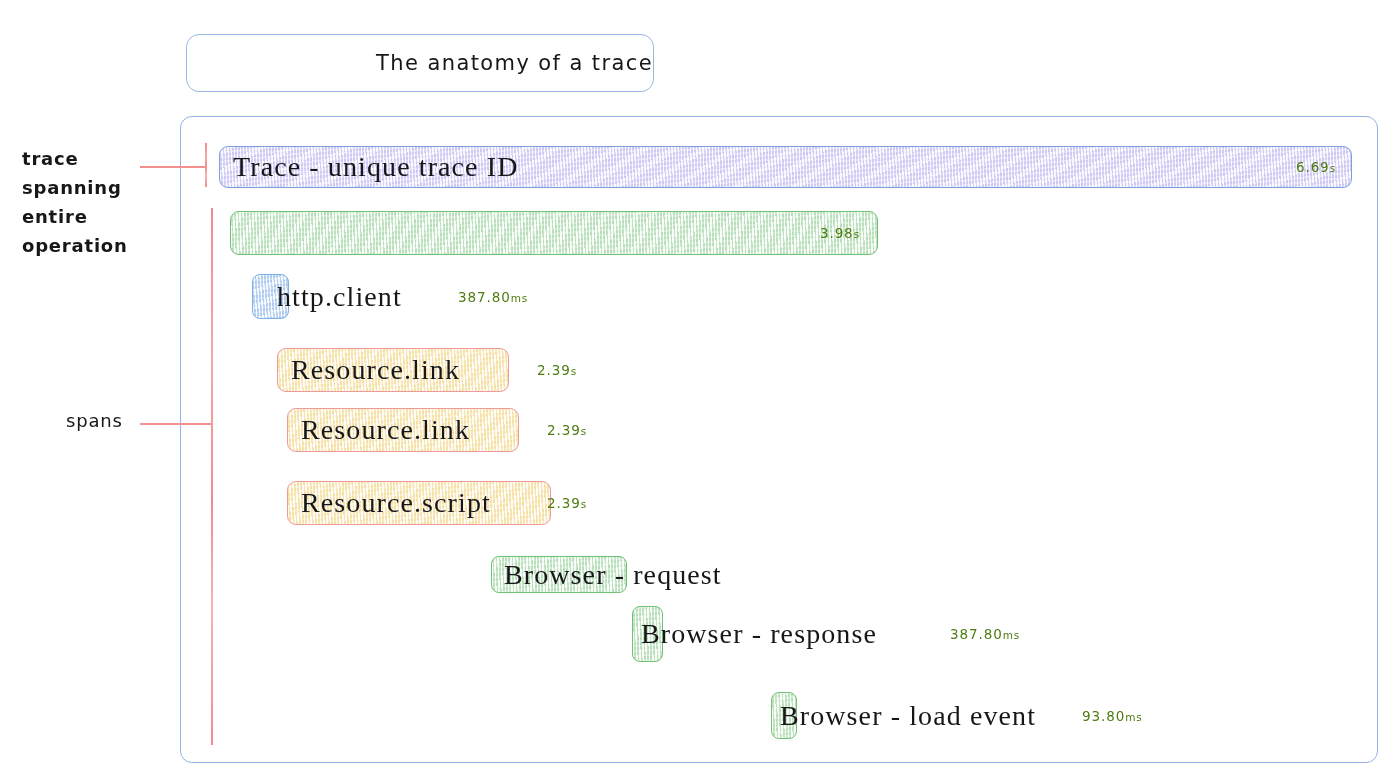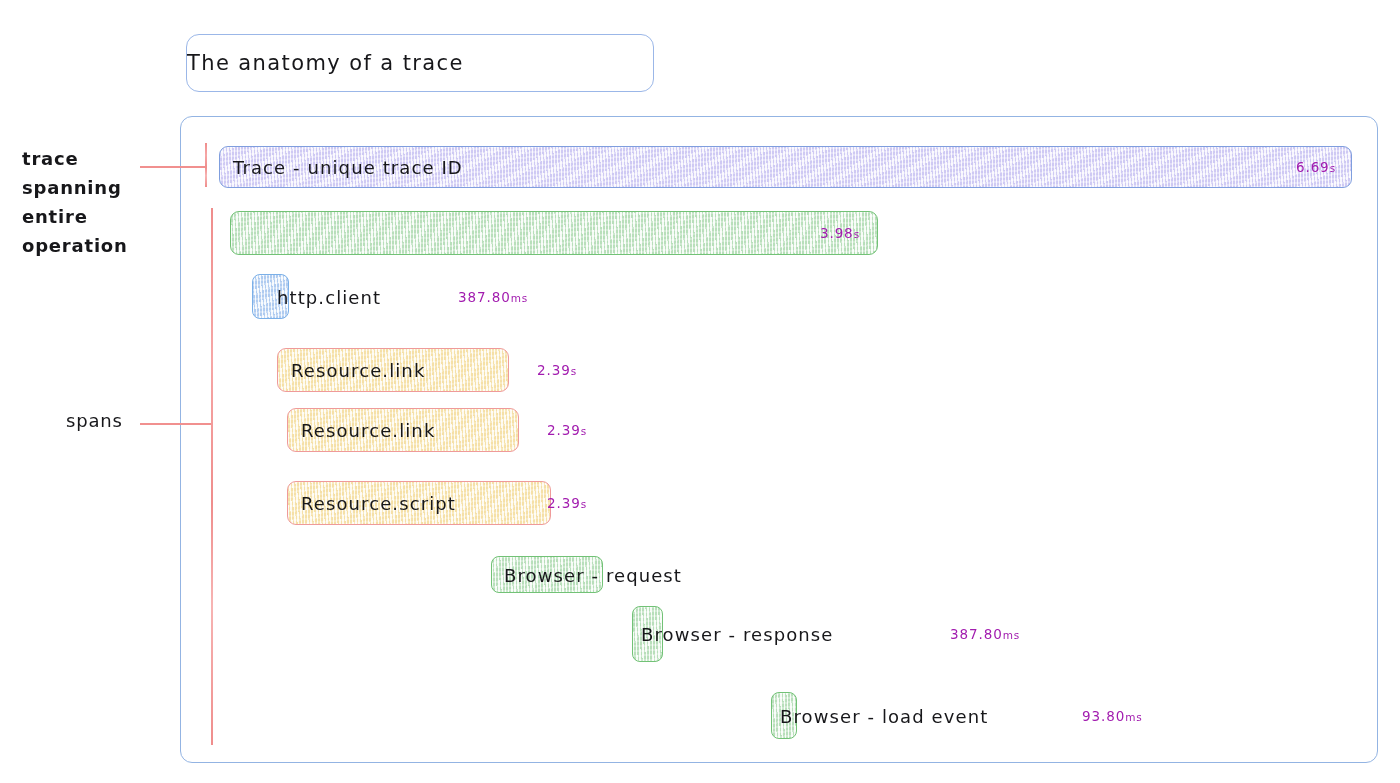--- a/index.html
+++ b/index.html
@@ -37,21 +37,21 @@
     border: 1.6px solid #9bb7e8;
     border-radius: 13px;
     background: #ffffff;
     box-sizing: border-box;
   }
   #title-text {
     position: absolute;
     left: 0; right: 0;
     top: 50%;
     transform: translateY(-50%);
-    text-align: left;
+    text-align: right;
     font-size: 21px;
     letter-spacing: 1.4px;
   }
 
   
   #trace-container {
     left: 180px;
     top: 116px;
     width: 1198px;
     height: 647px;
@@ -99,34 +99,35 @@
     background-image:
       repeating-linear-gradient(87deg, rgba(255,255,255,0.72) 0 1.5px, rgba(228,182,60,0.22) 1.5px 3.2px),
       repeating-linear-gradient(174deg, rgba(255,255,255,0.30) 0 2px, rgba(225,175,55,0.10) 2px 4.7px);
     border: 1.5px solid #ef9a9a;
   }
 
   .bar-label {
     position: absolute;
     top: 50%;
     transform: translateY(-50%);
-    font-size: 18px;
+    font-size: 28px;
     letter-spacing: 1.1px;
     z-index: 3;
     pointer-events: none;
+    font-family: Liberation Serif, serif;
   }
   .bar-label.inside { left: 14px; }
 
   .dur {
     position: absolute;
     top: 50%;
     transform: translateY(-50%);
     font-size: 13.5px;
     letter-spacing: 0.9px;
-    color: #a21caf;
+    color: #4d7c0f;
     z-index: 3;
     white-space: nowrap;
   }
   .dur .unit { font-size: 10.5px; }
 
   
   .annot {
     position: absolute;
     font-size: 18px;
     line-height: 29px;
@@ -206,21 +207,21 @@
 </div>
 
 <div class="row" style="left:287px; top:481px; width:264px; height:44px;">
   <div class="bar fill-yellow" style="width:100%;"></div>
   <div class="bar-label inside hand">Resource.script</div>
   <div class="dur hand" style="left:260px;">
     <span>2.39</span><span class="unit">s</span>
   </div>
 </div>
 
-<div class="row" style="left:491px; top:556px; width:112px; height:37px;">
+<div class="row" style="left:491px; top:556px; width:136px; height:37px;">
   <div class="bar fill-green" style="width:100%; border-radius:8px;"></div>
   <div class="bar-label hand" style="left:13px;">Browser - request</div>
 </div>
 
 <div class="row" style="left:632px; top:606px; width:31px; height:56px;">
   <div class="bar fill-green" style="width:100%; border-radius:8px;"></div>
   <div class="bar-label hand" style="left:9px;">Browser - response</div>
   <div class="dur hand" style="left:318px;">
     <span>387.80</span><span class="unit">ms</span>
   </div>

